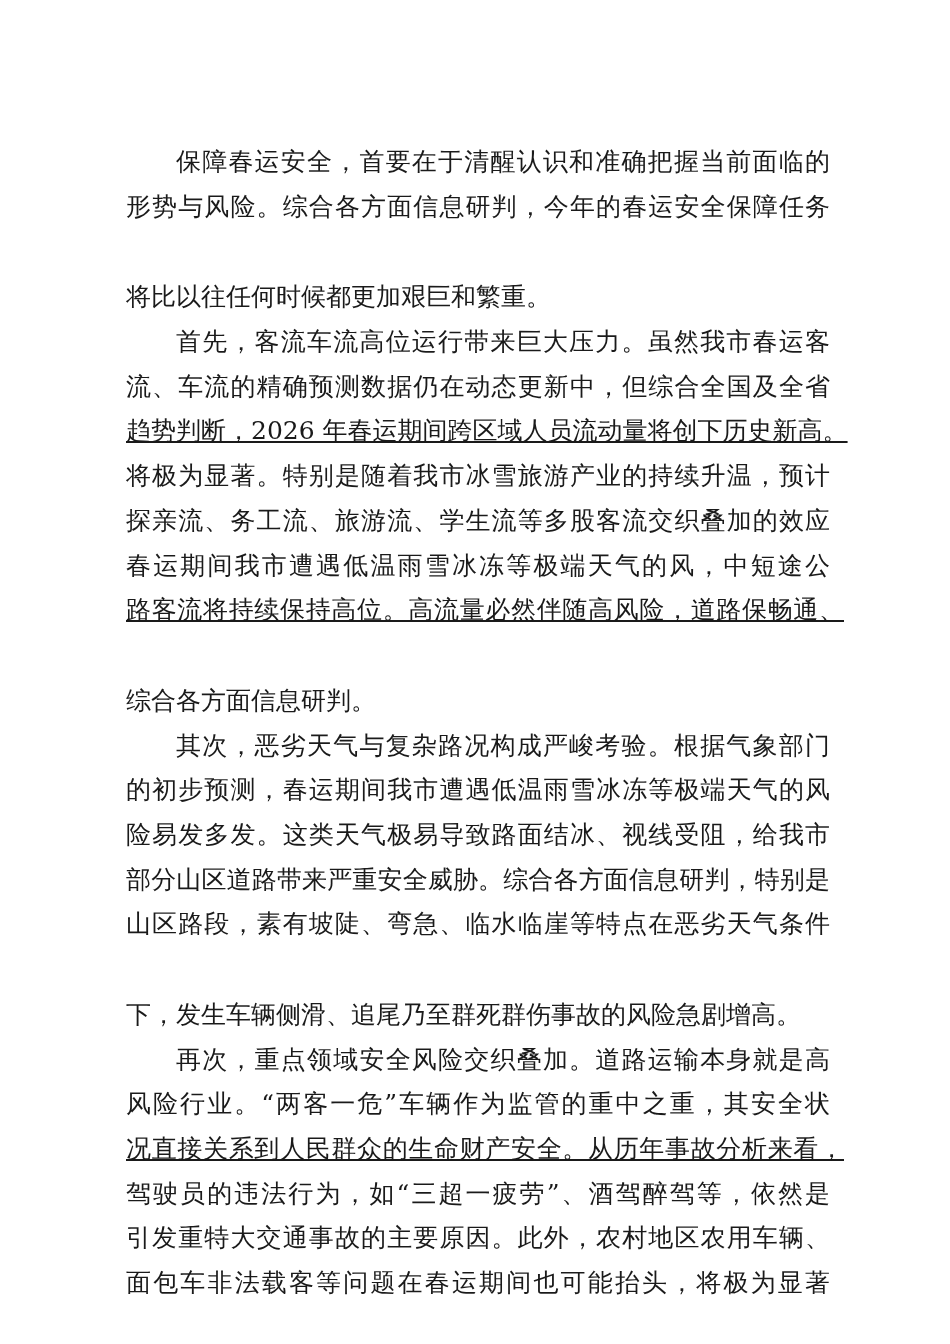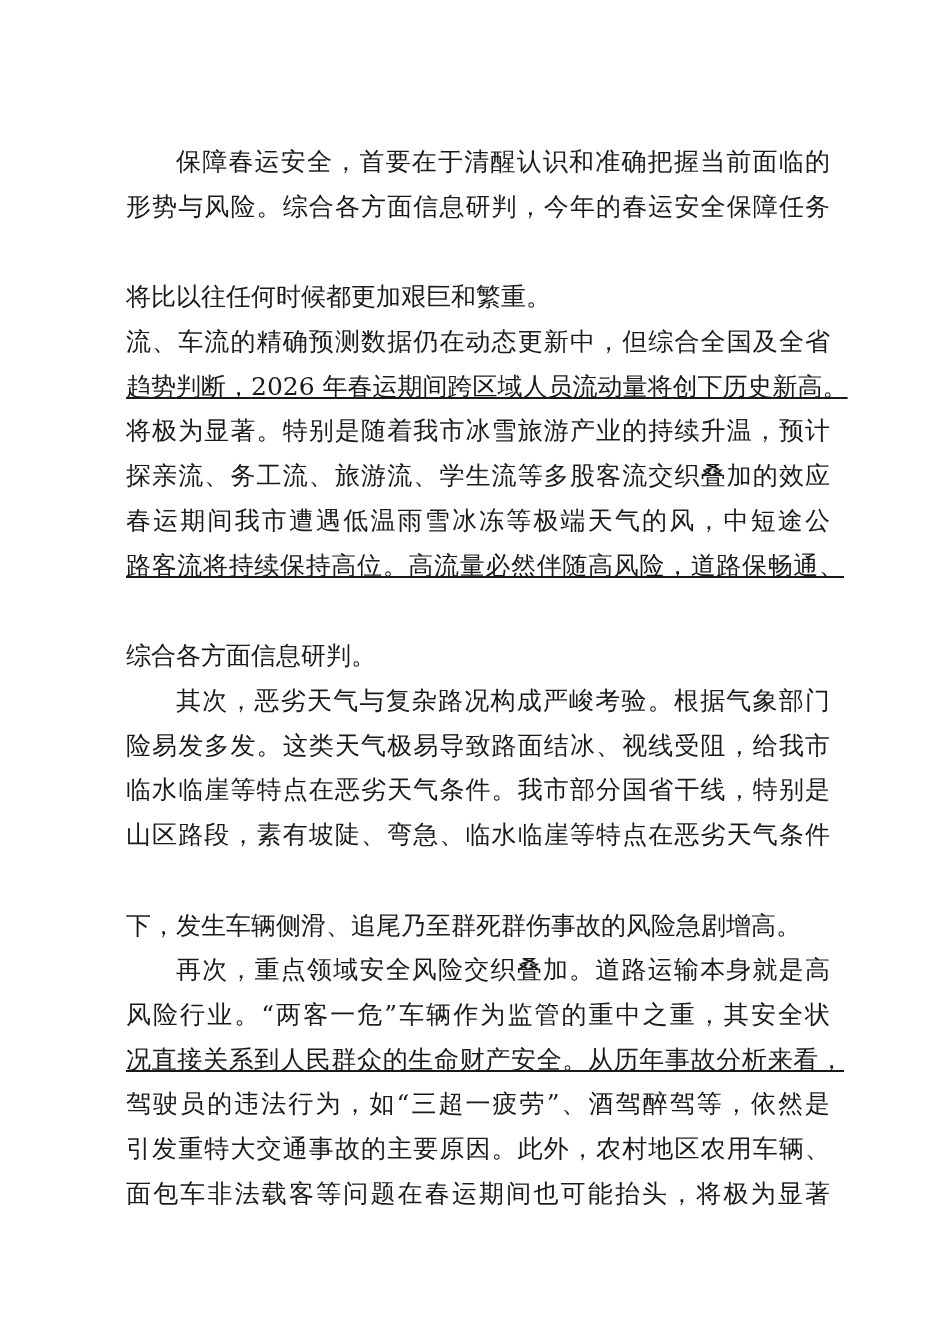--- a/index.html
+++ b/index.html
@@ -57,33 +57,35 @@
 <div class="page">
   <div class="content">
 
     <div class="paragraph">
       <span class="line indent">保障春运安全，首要在于清醒认识和准确把握当前面临的</span>
       <span class="line">形势与风险。综合各方面信息研判，今年的春运安全保障任务</span>
       <span class="line last">将比以往任何时候都更加艰巨和繁重。</span>
     </div>
 
     <div class="paragraph">
+      <span class="line indent">首先，客流车流高位运行带来巨大压力。虽然我市春运客</span>
       <span class="line">流、车流的精确预测数据仍在动态更新中，但综合全国及全省</span>
       <span class="line hang">趋势判断，2026 年春运期间跨区域人员流动量将创下历史新高。</span>
       <span class="line">将极为显著。特别是随着我市冰雪旅游产业的持续升温，预计</span>
       <span class="line">探亲流、务工流、旅游流、学生流等多股客流交织叠加的效应</span>
       <span class="line">春运期间我市遭遇低温雨雪冰冻等极端天气的风，中短途公</span>
       <span class="line hang">路客流将持续保持高位。高流量必然伴随高风险，道路保畅通、</span>
       <span class="line last">综合各方面信息研判。</span>
     </div>
 
     <div class="paragraph">
       <span class="line indent">其次，恶劣天气与复杂路况构成严峻考验。根据气象部门</span>
+      <span class="line">的初步预测，春运期间我市遭遇低温雨雪冰冻等极端天气的风</span>
       <span class="line">险易发多发。这类天气极易导致路面结冰、视线受阻，给我市</span>
-      <span class="line">临水临崖等特点在恶劣天气条件。我市部分国省干线，特别是</span>
+      <span class="line">部分山区道路带来严重安全威胁。综合各方面信息研判，特别是</span>
       <span class="line">山区路段，素有坡陡、弯急、临水临崖等特点在恶劣天气条件</span>
       <span class="line last">下，发生车辆侧滑、追尾乃至群死群伤事故的风险急剧增高。</span>
     </div>
 
     <div class="paragraph">
       <span class="line indent">再次，重点领域安全风险交织叠加。道路运输本身就是高</span>
       <span class="line">风险行业。“两客一危”车辆作为监管的重中之重，其安全状</span>
       <span class="line hang">况直接关系到人民群众的生命财产安全。从历年事故分析来看，</span>
       <span class="line">驾驶员的违法行为，如“三超一疲劳”、酒驾醉驾等，依然是</span>
       <span class="line">引发重特大交通事故的主要原因。此外，农村地区农用车辆、</span>

